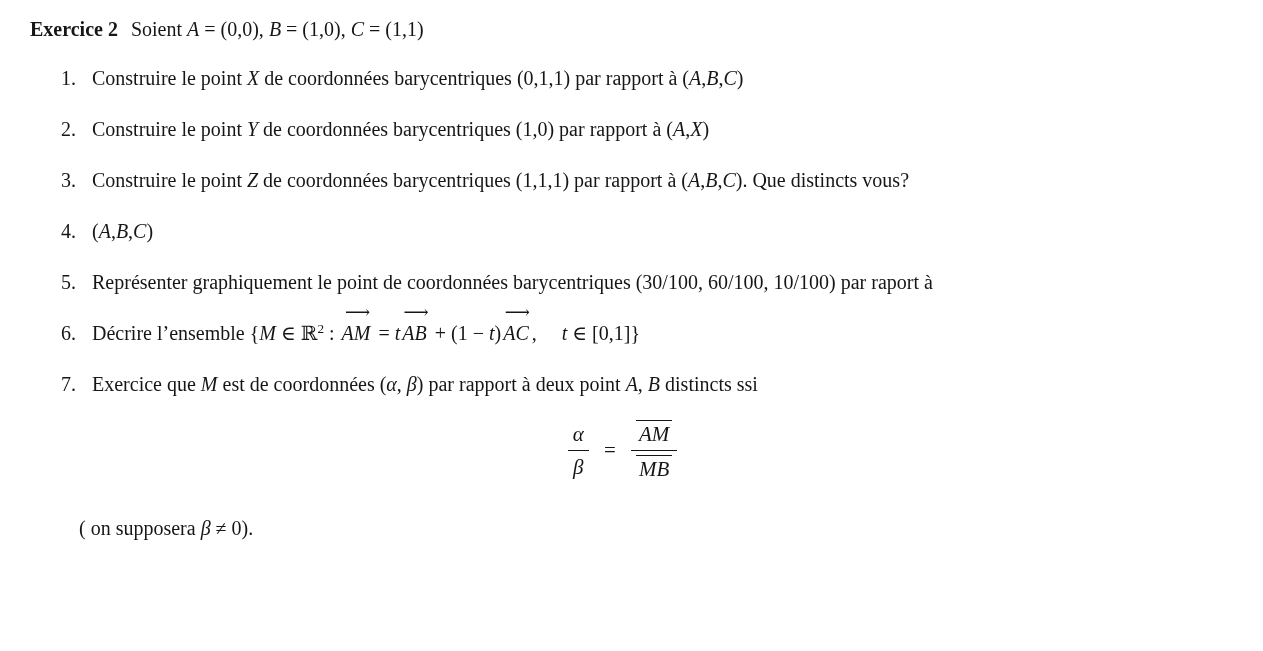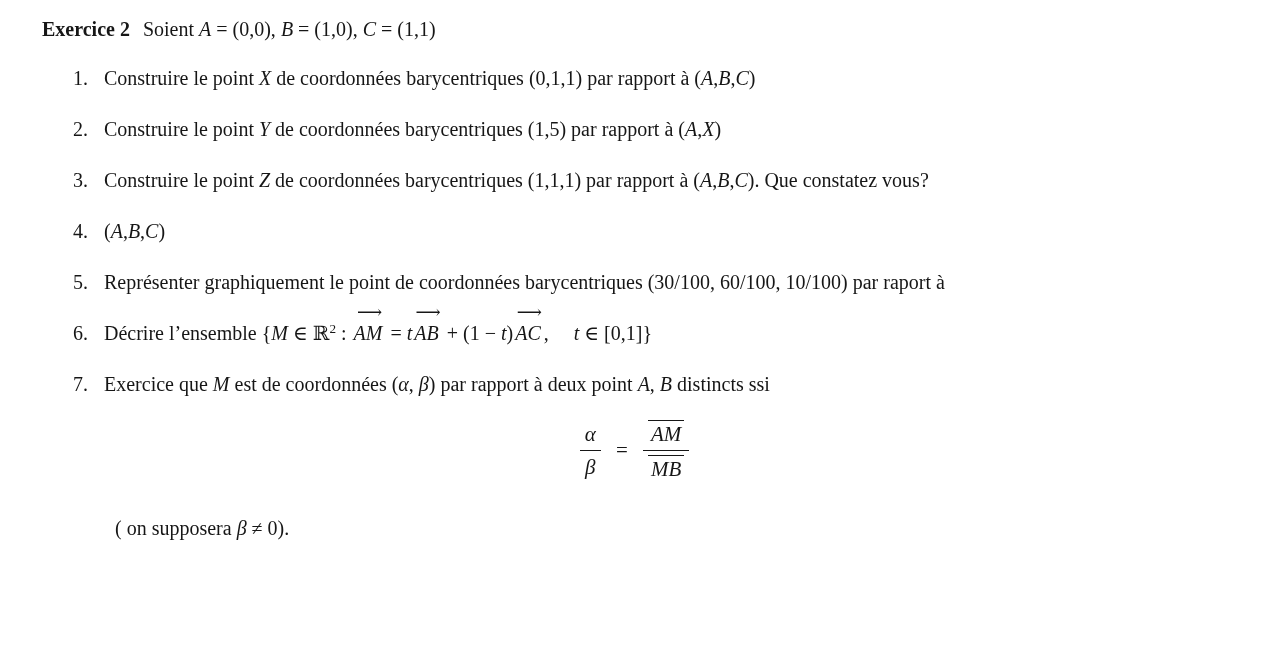--- a/index.html
+++ b/index.html
@@ -10,21 +10,21 @@
   body {
     width: 1263px;
     height: 651px;
     overflow: hidden;
     color: #161616;
     font-family: "Liberation Serif", "DejaVu Serif", serif;
     font-size: 20px;
     -webkit-font-smoothing: antialiased;
   }
   .page {
-    padding: 14px 24px 0 42px;
+    padding: 14px 24px 0 30px;
   }
   .headline {
     line-height: 30px;
     margin-bottom: 19px;
     white-space: nowrap;
   }
   .hlabel {
     font-weight: bold;
     margin-right: 13px;
   }
@@ -92,21 +92,21 @@
     vertical-align: middle;
     margin: 0 10px;
   }
   .ovl {
     display: inline-block;
     border-top: 1.5px solid #161616;
     padding: 2px 3px 0;
     line-height: 1.05;
   }
   .footnote {
-    margin: 32px 0 0 73px;
+    margin: 32px 0 0 49px;
     line-height: 30px;
   }
 </style>
 </head>
 <body>
 
 <div class="page">
 
   <div class="headline">
     <span class="hlabel">Exercice 2</span><span class="hbody"><span>Soient </span><span class="mi">A</span><span> = (0,0), </span><span class="mi">B</span><span> = (1,0), </span><span class="mi">C</span><span> = (1,1)</span></span>
@@ -115,27 +115,27 @@
   <div class="list">
       <div class="item">
         <span class="inum">1.</span>
         <div class="itext">
           <div class="iline"><span>Construire le point </span><span class="mi">X</span><span> de coordonnées barycentriques (0,1,1) par rapport à (</span><span class="mi">A</span><span>,</span><span class="mi">B</span><span>,</span><span class="mi">C</span><span>)</span></div>
         </div>
       </div>
       <div class="item">
         <span class="inum">2.</span>
         <div class="itext">
-          <div class="iline"><span>Construire le point </span><span class="mi">Y</span><span> de coordonnées barycentriques (1,5) par rapport à (</span><span class="mi">A</span><span>,</span><span class="mi">X</span><span>)</span></div>
+          <div class="iline"><span>Construire le point </span><span class="mi">Y</span><span> de coordonnées barycentriques (1,0) par rapport à (</span><span class="mi">A</span><span>,</span><span class="mi">X</span><span>)</span></div>
         </div>
       </div>
       <div class="item">
         <span class="inum">3.</span>
         <div class="itext">
-          <div class="iline"><span>Construire le point </span><span class="mi">Z</span><span> de coordonnées barycentriques (1,1,1) par rapport à (</span><span class="mi">A</span><span>,</span><span class="mi">B</span><span>,</span><span class="mi">C</span><span>). Que constatez vous?</span></div>
+          <div class="iline"><span>Construire le point </span><span class="mi">Z</span><span> de coordonnées barycentriques (1,1,1) par rapport à (</span><span class="mi">A</span><span>,</span><span class="mi">B</span><span>,</span><span class="mi">C</span><span>). Que distincts vous?</span></div>
         </div>
       </div>
       <div class="item">
         <span class="inum">4.</span>
         <div class="itext">
           <div class="iline"><span>(</span><span class="mi">A</span><span>,</span><span class="mi">B</span><span>,</span><span class="mi">C</span><span>)</span></div>
         </div>
       </div>
       <div class="item">
         <span class="inum">5.</span>

